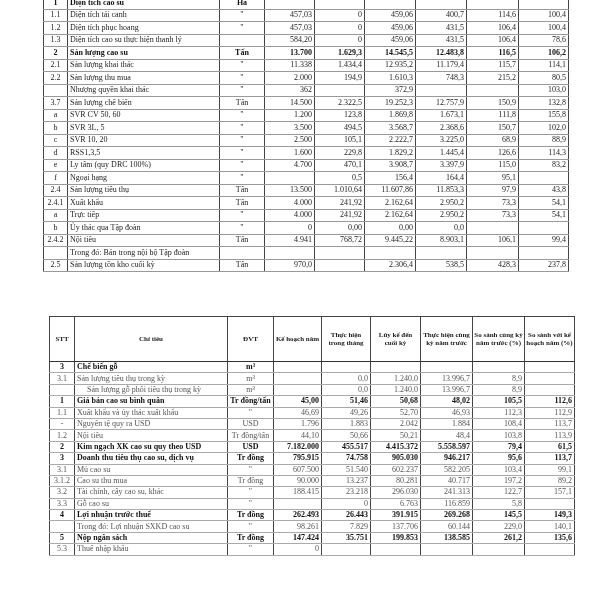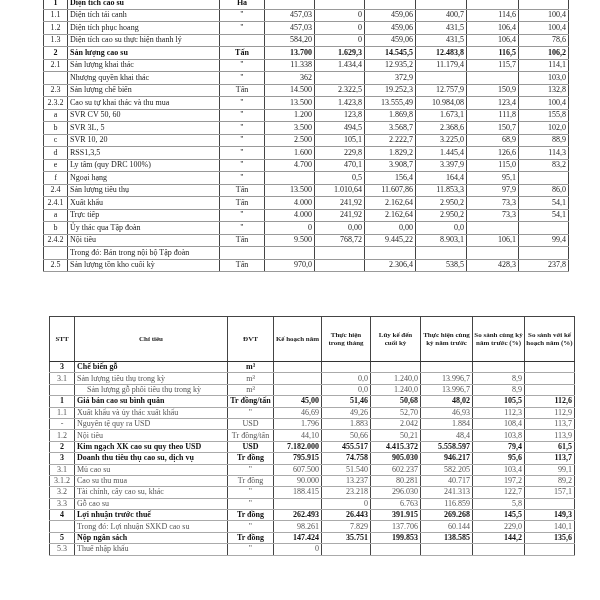--- a/index.html
+++ b/index.html
@@ -119,53 +119,53 @@
           <td class="l">Sản lượng khai thác</td>
           <td class="c">"</td>
           <td class="r">11.338</td>
           <td class="r">1.434,4</td>
           <td class="r">12.935,2</td>
           <td class="r">11.179,4</td>
           <td class="r">115,7</td>
           <td class="r">114,1</td>
         </tr>
         <tr>
+          <td class="c">2.2</td>
+          <td class="l">Sản lượng thu mua</td>
+          <td class="c">"</td>
+          <td class="r">2.000</td>
+          <td class="r">194,9</td>
+          <td class="r">1.610,3</td>
+          <td class="r">748,3</td>
+          <td class="r">215,2</td>
+          <td class="r">80,5</td>
+        </tr>
+        <tr>
           <td class="c"></td>
           <td class="l">Nhượng quyền khai thác</td>
           <td class="c">"</td>
           <td class="r">362</td>
           <td class="r"></td>
           <td class="r">372,9</td>
           <td class="r"></td>
           <td class="r"></td>
           <td class="r">103,0</td>
         </tr>
         <tr>
-          <td class="c">2.3</td>
+          <td class="c">3.7</td>
           <td class="l">Sản lượng chế biến</td>
           <td class="c">Tấn</td>
           <td class="r">14.500</td>
           <td class="r">2.322,5</td>
           <td class="r">19.252,3</td>
           <td class="r">12.757,9</td>
           <td class="r">150,9</td>
           <td class="r">132,8</td>
         </tr>
         <tr>
-          <td class="c">2.3.2</td>
-          <td class="l">Cao su tự khai thác và thu mua</td>
-          <td class="c">"</td>
-          <td class="r">13.500</td>
-          <td class="r">1.423,8</td>
-          <td class="r">13.555,49</td>
-          <td class="r">10.984,08</td>
-          <td class="r">123,4</td>
-          <td class="r">100,4</td>
-        </tr>
-        <tr>
           <td class="c">a</td>
           <td class="l">SVR CV 50, 60</td>
           <td class="c">"</td>
           <td class="r">1.200</td>
           <td class="r">123,8</td>
           <td class="r">1.869,8</td>
           <td class="r">1.673,1</td>
           <td class="r">111,8</td>
           <td class="r">155,8</td>
         </tr>
@@ -226,21 +226,21 @@
         </tr>
         <tr>
           <td class="c">2.4</td>
           <td class="l">Sản lượng tiêu thụ</td>
           <td class="c">Tấn</td>
           <td class="r">13.500</td>
           <td class="r">1.010,64</td>
           <td class="r">11.607,86</td>
           <td class="r">11.853,3</td>
           <td class="r">97,9</td>
-          <td class="r">86,0</td>
+          <td class="r">43,8</td>
         </tr>
         <tr>
           <td class="c">2.4.1</td>
           <td class="l">Xuất khẩu</td>
           <td class="c">Tấn</td>
           <td class="r">4.000</td>
           <td class="r">241,92</td>
           <td class="r">2.162,64</td>
           <td class="r">2.950,2</td>
           <td class="r">73,3</td>
@@ -265,21 +265,21 @@
           <td class="r">0,00</td>
           <td class="r">0,00</td>
           <td class="r">0,0</td>
           <td class="r"></td>
           <td class="r"></td>
         </tr>
         <tr>
           <td class="c">2.4.2</td>
           <td class="l">Nội tiêu</td>
           <td class="c">Tấn</td>
-          <td class="r">9.500</td>
+          <td class="r">4.941</td>
           <td class="r">768,72</td>
           <td class="r">9.445,22</td>
           <td class="r">8.903,1</td>
           <td class="r">106,1</td>
           <td class="r">99,4</td>
         </tr>
         <tr>
           <td class="c"></td>
           <td class="l">Trong đó: Bán trong nội bộ Tập đoàn</td>
           <td class="c"></td>
@@ -500,21 +500,21 @@
           <td class="r">140,1</td>
         </tr>
         <tr class="b">
           <td class="c">5</td>
           <td class="l">Nộp ngân sách</td>
           <td class="c">Tr đồng</td>
           <td class="r">147.424</td>
           <td class="r">35.751</td>
           <td class="r">199.853</td>
           <td class="r">138.585</td>
-          <td class="r">144,2</td>
+          <td class="r">261,2</td>
           <td class="r">135,6</td>
         </tr>
         <tr class="light">
           <td class="c">5.3</td>
           <td class="l">Thuế nhập khẩu</td>
           <td class="c">"</td>
           <td class="r">0</td>
           <td class="r"></td>
           <td class="r"></td>
           <td class="r"></td>

